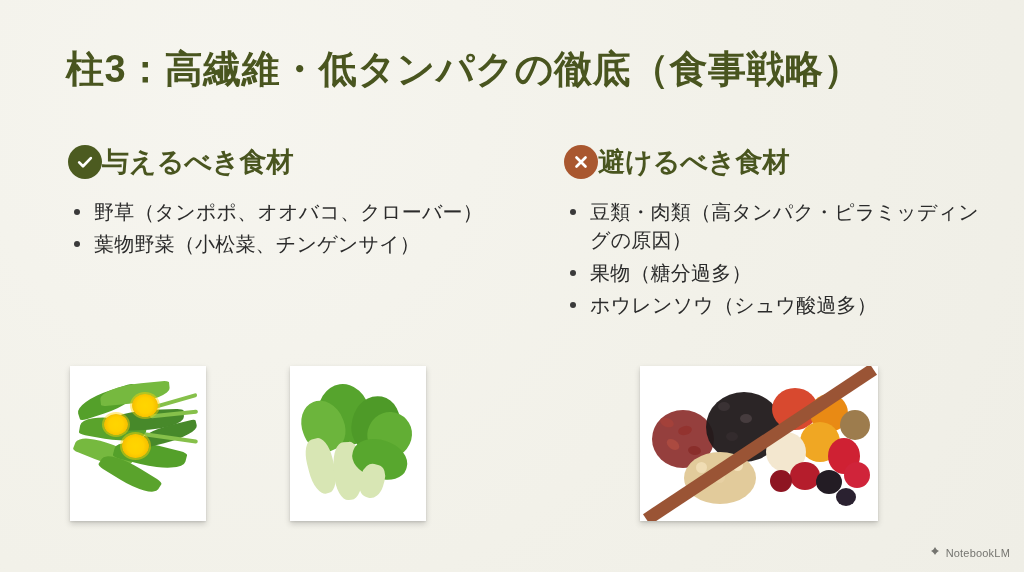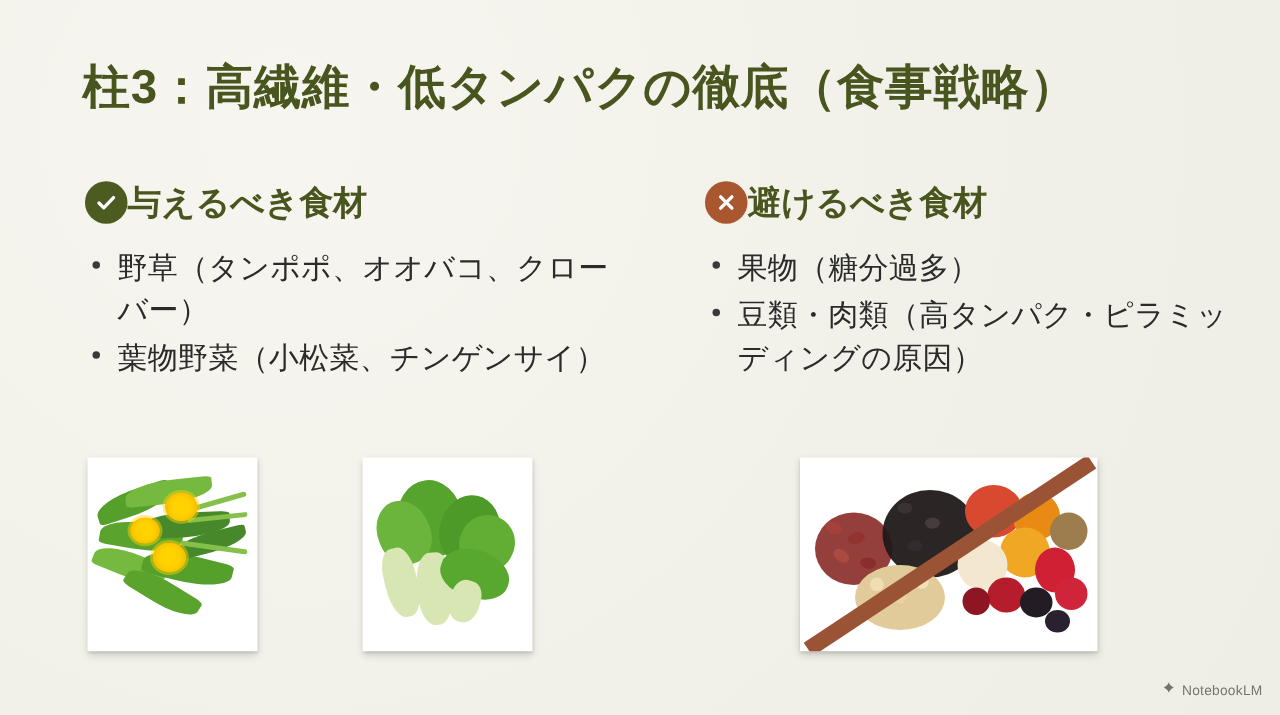--- a/index.html
+++ b/index.html
@@ -68,21 +68,21 @@
 
   ul.bullets {
     margin: 14px 0 0 0;
     padding: 0;
     list-style: none;
   }
   ul.bullets li {
     position: relative;
     padding-left: 26px;
     margin-bottom: 4px;
-    font-size: 24px;
+    font-size: 20px;
     line-height: 1.42;
     color: #2b2b2b;
     letter-spacing: 0.2px;
   }
   ul.bullets li::before {
     content: "";
     position: absolute;
     left: 6px;
     top: 11px;
     width: 6px;
@@ -191,22 +191,23 @@
   <div class="col col-right">
     <div class="col-head">
       <span class="badge badge-no">
         <svg width="20" height="20" viewBox="0 0 24 24" aria-hidden="true">
           <path d="M6.6 6.6l10.8 10.8M17.4 6.6L6.6 17.4" fill="none" stroke="#ffffff" stroke-width="3.2" stroke-linecap="round"></path>
         </svg>
       </span>
       <span class="col-head-text">避けるべき食材</span>
     </div>
     <ul class="bullets">
+      <li>豆類・肉類（高タンパク・ピラミッディングの原因）</li>
       <li>果物（糖分過多）</li>
-      <li>豆類・肉類（高タンパク・ピラミッディングの原因）</li>
+      <li>ホウレンソウ（シュウ酸過多）</li>
     </ul>
   </div>
 
   <div class="card card-1">
     <div class="photo">
       <div class="leaf d" style="left:6px;  top:26px;  width:62px; height:20px; transform:rotate(-18deg);"></div>
       <div class="leaf l" style="left:30px; top:18px;  width:70px; height:19px; transform:rotate(-6deg);"></div>
       <div class="leaf" style="left:10px; top:52px;  width:66px; height:22px; transform:rotate(10deg);"></div>
       <div class="leaf v" style="left:40px; top:44px;  width:74px; height:20px; transform:rotate(-2deg);"></div>
       <div class="leaf l" style="left:4px;  top:76px;  width:60px; height:20px; transform:rotate(22deg);"></div>

